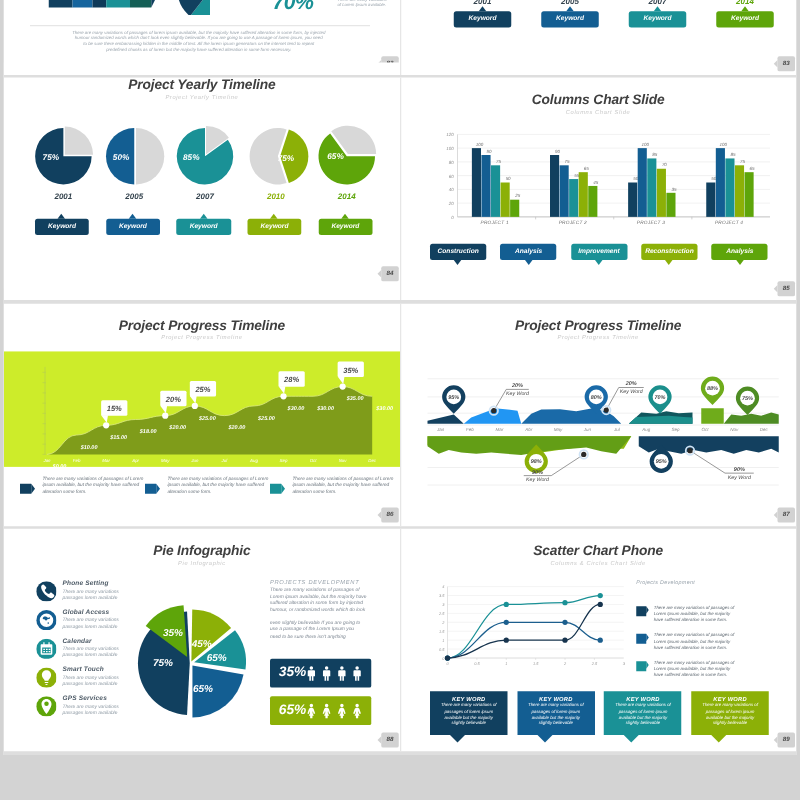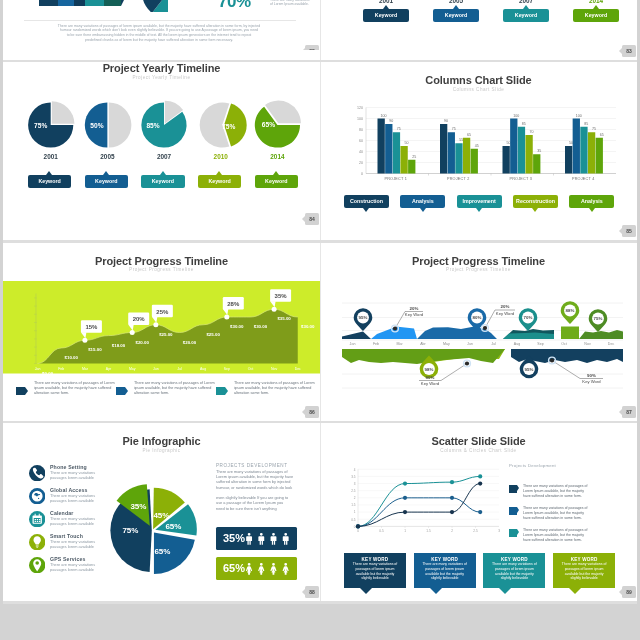--- a/index.html
+++ b/index.html
@@ -1,17 +1,17 @@
 <!DOCTYPE html>
 <html><head>
 <meta charset="utf-8">
 <style>
   html,body{margin:0;padding:0;}
   body{width:640px;height:640px;background:#d3d3d3;font-family:"Liberation Sans",sans-serif;overflow:hidden;}
-  .page{position:absolute;left:3px;top:0;width:634px;height:604px;background:#fff;overflow:hidden;}
+  .page{position:absolute;left:3px;top:0;width:634px;height:604px;background:#fff;overflow:hidden;font-style:italic;}
   .cell{position:absolute;width:317px;height:180.5px;background:#fff;overflow:hidden;}
   .rowline{position:absolute;left:0;width:634px;height:2.5px;background:#dedede;}
   .colline{position:absolute;width:1px;background:#e6e6e6;}
   .title{position:absolute;left:0;width:317px;text-align:center;font-weight:bold;color:#3f3f3f;
          font-size:11px;letter-spacing:-0.1px;}
   .subtitle{position:absolute;left:0;width:317px;text-align:center;color:#c8c8c8;
          font-size:4.6px;letter-spacing:0.5px;}
   .pagenum{position:absolute;width:14px;height:12px;background:#d2d2d2;color:#4a4a4a;font-size:5px;
            font-weight:bold;text-align:center;line-height:12px;border-radius:1.5px;}
   .pagenum:after{content:"";position:absolute;left:-3px;top:3px;width:0;height:0;
@@ -518,21 +518,21 @@
                 <path d="M10 0.5a2.3 2.3 0 110 4.6 2.3 2.3 0 010-4.6zM10 5.9c1.9 0 2.6.7 3.1 2l1.9 5.4-1.9.7-1.3-3.8-.3 2.6 1.7 3.5h-1.8v3.4h-3v-3.4H6.6l1.7-3.5-.3-2.6-1.3 3.8-1.9-.7 1.9-5.4c.5-1.3 1.4-2 3.3-2z" fill="#ffffff" transform="translate(60,0)"></path>
               </svg>
             </div>
           </div>
       </div>
       <div class="pagenum" style="left:302px;top:163px">88</div>
     </div>
   </div>
   <div class="cell" style="left:317px;top:423px">
     <div class="slide" id="s89">
-      <div class="title" style="top:12px">Scatter Slide Slide</div>
+      <div class="title" style="top:12px">Scatter Chart Phone</div>
       <div class="subtitle" style="top:24.5px">Columns &amp; Circles Chart Slide</div>
       <svg class="scat" width="190" height="90" style="position:absolute;left:14px;top:34px">
           <line x1="24" y1="69.4" x2="165" y2="69.4" stroke="#ececec" stroke-width="0.45"></line>
           <text x="21.5" y="70.7" text-anchor="end" font-size="3.1" fill="#9a9a9a" font-family="&quot;Liberation Sans&quot;,sans-serif">0</text>
           <line x1="24" y1="62.260000000000005" x2="165" y2="62.260000000000005" stroke="#ececec" stroke-width="0.45"></line>
           <text x="21.5" y="63.56" text-anchor="end" font-size="3.1" fill="#9a9a9a" font-family="&quot;Liberation Sans&quot;,sans-serif">0.5</text>
           <line x1="24" y1="55.120000000000005" x2="165" y2="55.120000000000005" stroke="#ececec" stroke-width="0.45"></line>
           <text x="21.5" y="56.42" text-anchor="end" font-size="3.1" fill="#9a9a9a" font-family="&quot;Liberation Sans&quot;,sans-serif">1</text>
           <line x1="24" y1="47.980000000000004" x2="165" y2="47.980000000000004" stroke="#ececec" stroke-width="0.45"></line>
           <text x="21.5" y="49.28" text-anchor="end" font-size="3.1" fill="#9a9a9a" font-family="&quot;Liberation Sans&quot;,sans-serif">1.5</text>

